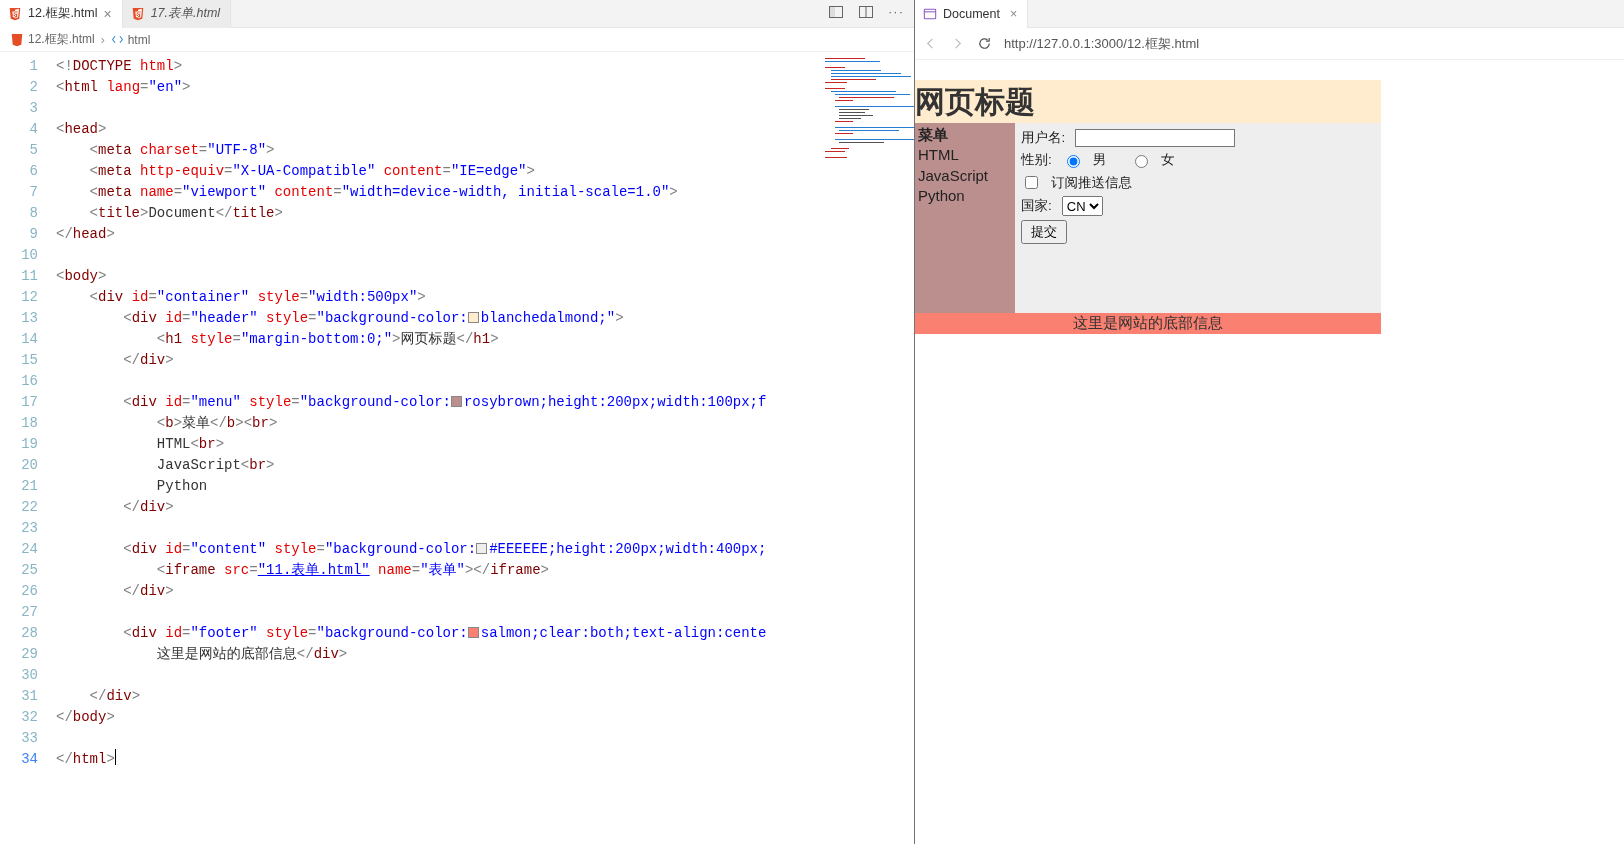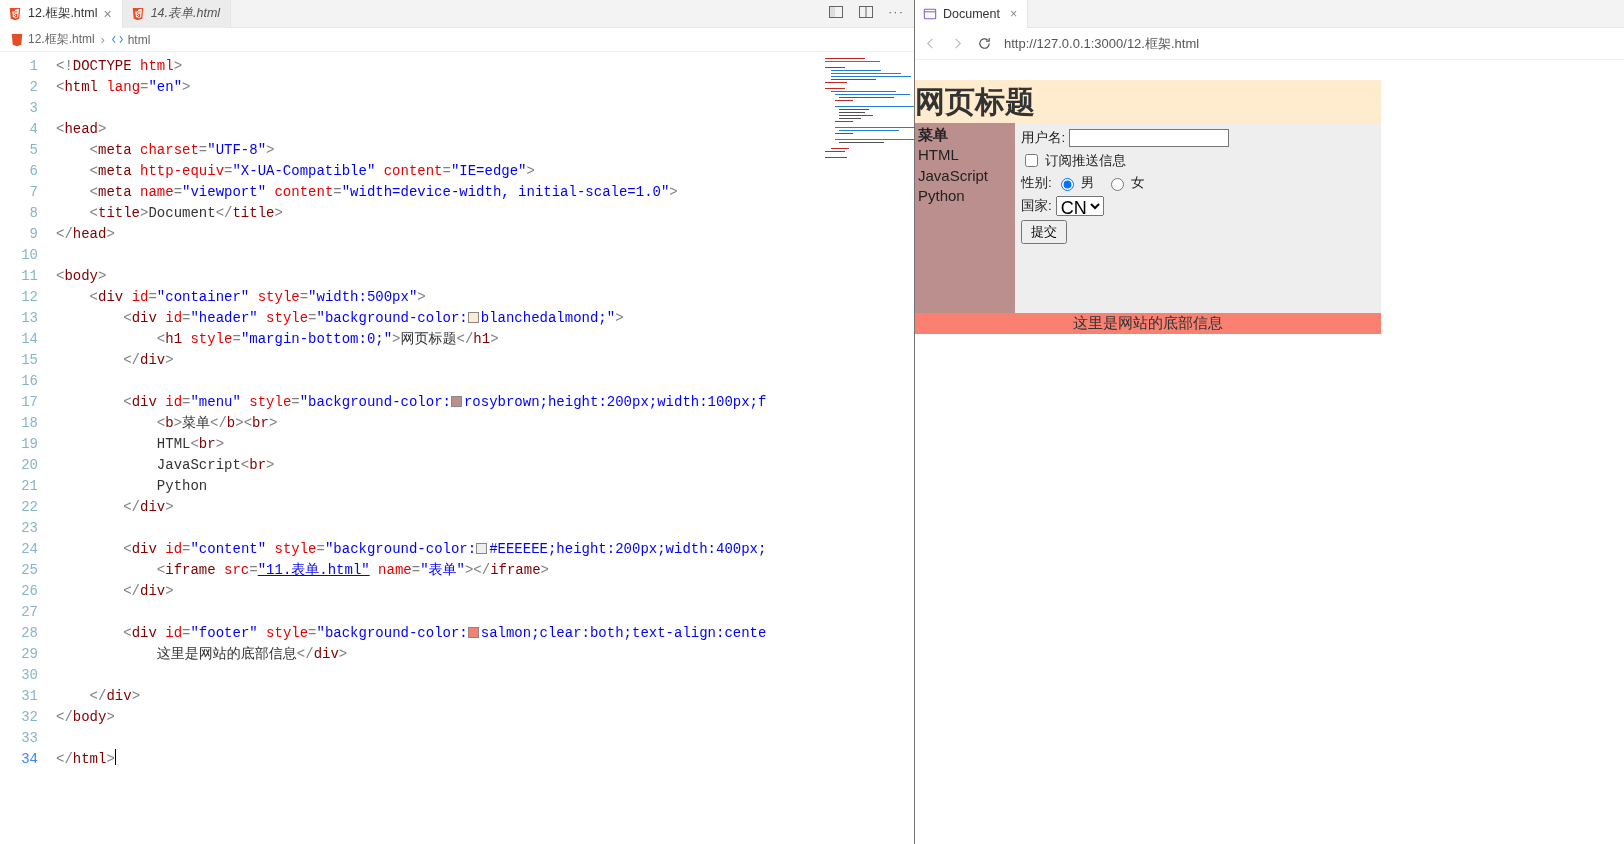--- a/index.html
+++ b/index.html
@@ -45,23 +45,23 @@
   .nav-icon { color:#888; display:flex; align-items:center; }
   .nav-icon.disabled { opacity:.55; }
 
   .page { padding:20px 0 0 0; }
   .container { width:466px; margin-left:0; }
   .pheader { background: blanchedalmond; }
   .pheader h1 { margin:0; font-size:30px; font-weight:bold; padding:2px 0 0 0; font-family:"SimSun","宋体",serif;}
   .pbody { display:flex; }
   .pmenu { background: rosybrown; width:100px; height:190px; padding:2px 3px; font-size:15px; line-height:1.35; color:#222; }
   .pcontent { background:#eeeeee; flex:1; height:190px; padding:6px 6px; font-size:13.5px; color:#222; }
-  .pcontent .row { margin-bottom:4px; display:flex; align-items:center; gap:4px;}
+  .pcontent .row { margin-bottom:4px; display:flex; align-items:center; gap:10px;}
   .pcontent input[type=text], .pcontent input[type=password] { width:160px; height:18px; border:1px solid #767676; background:#fff;}
-  .pcontent select { height:20px; font-size:18px; }
+  .pcontent select { height:20px; font-size:13px; }
   .pcontent button { font-size:13px; padding:1px 8px; }
   .pfooter { background: salmon; text-align:center; clear:both; font-size:15px; padding:1px 0; }
 
   .html5-badge { width:14px; height:14px; }
 </style>
 </head>
 <body>
 
 <div class="app">
 
@@ -73,21 +73,21 @@
             <path fill="#fff" d="M8 3v10l3.6-1.2.9-9.8zM5 5h6l-.1 1.3H6.4l.1 1.4h4.2l-.3 3.6L8 12l-2.4-.7-.2-2h1.3l.1 1 1.2.3 1.2-.3.1-1.5H5.3z"></path>
           </svg>
         <span>12.框架.html</span>
         <span class="close">×</span>
       </div>
       <div class="tab italic">
         <svg class="html5-badge" viewBox="0 0 16 16">
             <path fill="#e44d26" d="M2 1l1.1 12.3L8 15l4.9-1.7L14 1z"></path>
             <path fill="#fff" d="M8 3v10l3.6-1.2.9-9.8zM5 5h6l-.1 1.3H6.4l.1 1.4h4.2l-.3 3.6L8 12l-2.4-.7-.2-2h1.3l.1 1 1.2.3 1.2-.3.1-1.5H5.3z"></path>
           </svg>
-        <span>14.表单.html</span>
+        <span>17.表单.html</span>
       </div>
       <div class="tabs-right">
         <span><svg viewBox="0 0 16 16" fill="none" stroke="#666" stroke-width="1">
               <rect x="1.5" y="2.5" width="13" height="11"></rect>
               <rect x="1.5" y="2.5" width="5" height="11" fill="#666" opacity=".15"></rect>
             </svg></span>
         <span><svg viewBox="0 0 16 16" fill="none" stroke="#666" stroke-width="1">
               <rect x="1.5" y="2.5" width="13" height="11"></rect>
               <line x1="8" y1="2.5" x2="8" y2="13.5"></line>
             </svg></span>
@@ -189,32 +189,32 @@
             <span>HTML</span><br>
             <span>JavaScript</span><br>
             <span>Python</span>
           </div>
           <div class="pcontent">
             <div class="row">
               <span>用户名:</span>
               <input type="text" style="">
             </div>
             <div class="row">
-              <input type="checkbox" style="">
-              <span>订阅推送信息</span>
-            </div>
-            <div class="row">
               <span>性别:</span>
               <input type="radio" checked="" style="">
               <span>男</span>
               &nbsp;
               <input type="radio" style="">
               <span>女</span>
             </div>
             <div class="row">
+              <input type="checkbox" style="">
+              <span>订阅推送信息</span>
+            </div>
+            <div class="row">
               <span>国家:</span>
               <select>
                 <option>CN</option>
               </select>
             </div>
             <div class="row">
               <button>提交</button>
             </div>
           </div>
         </div>

